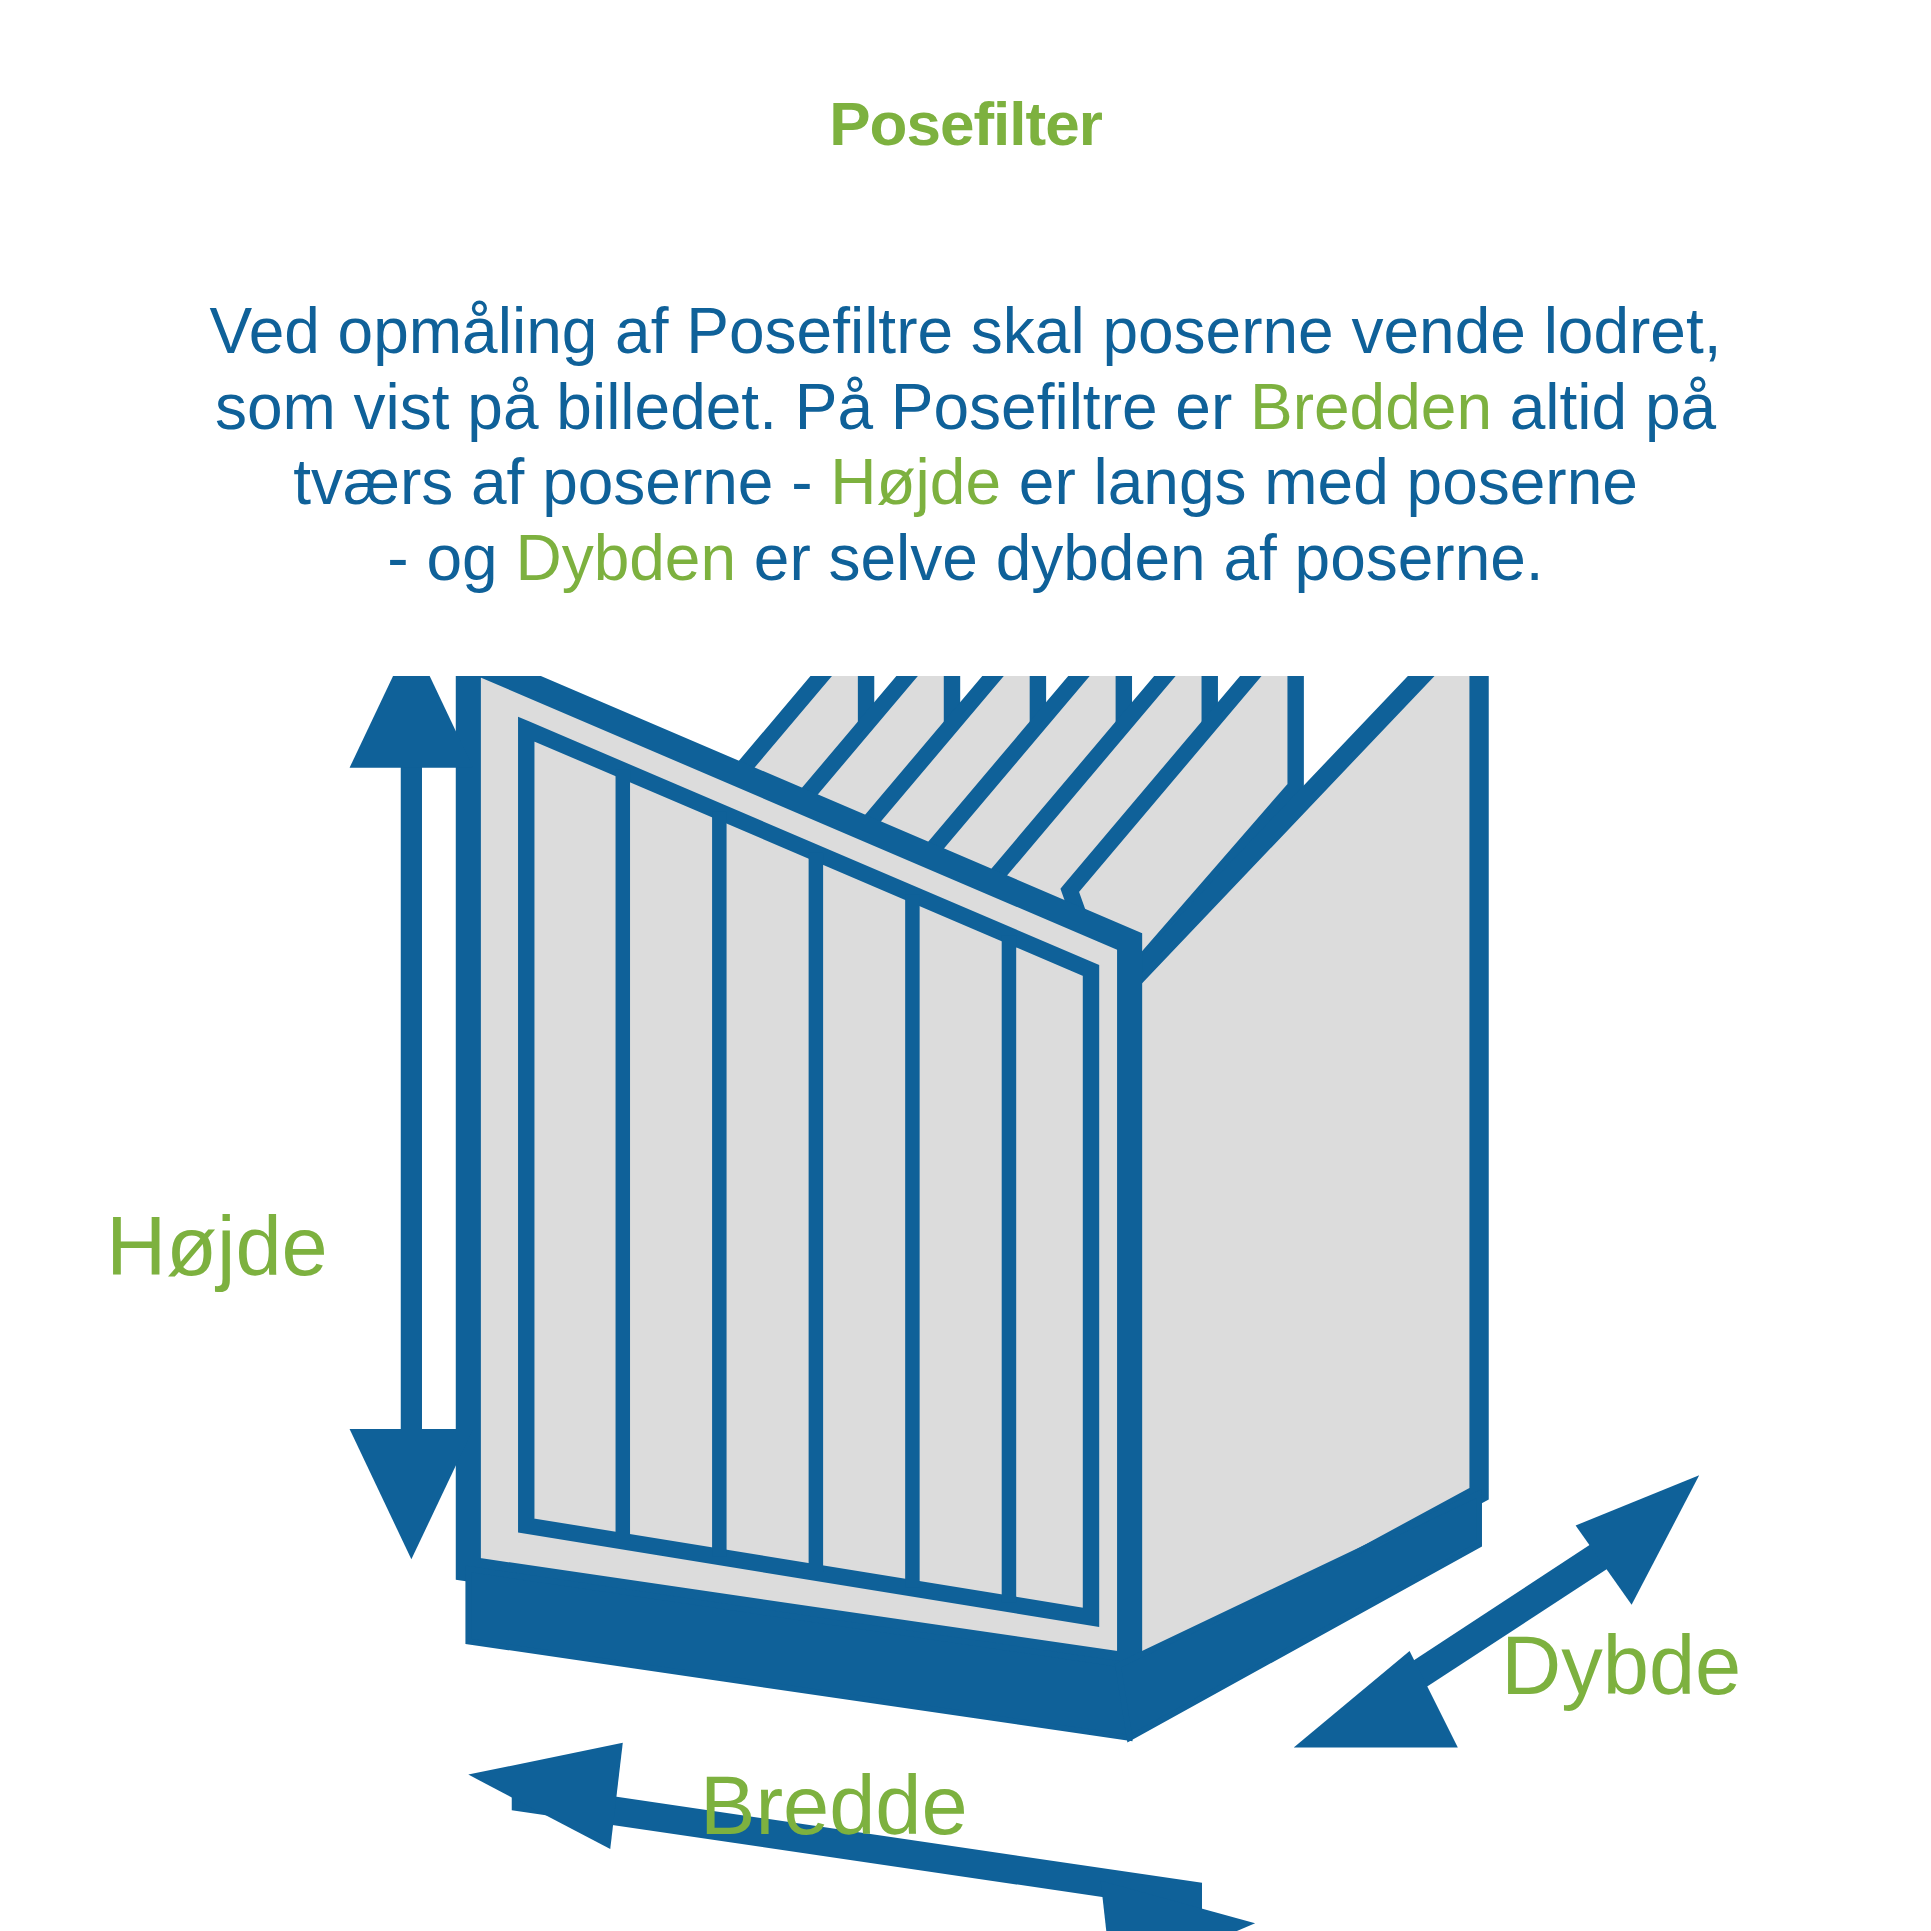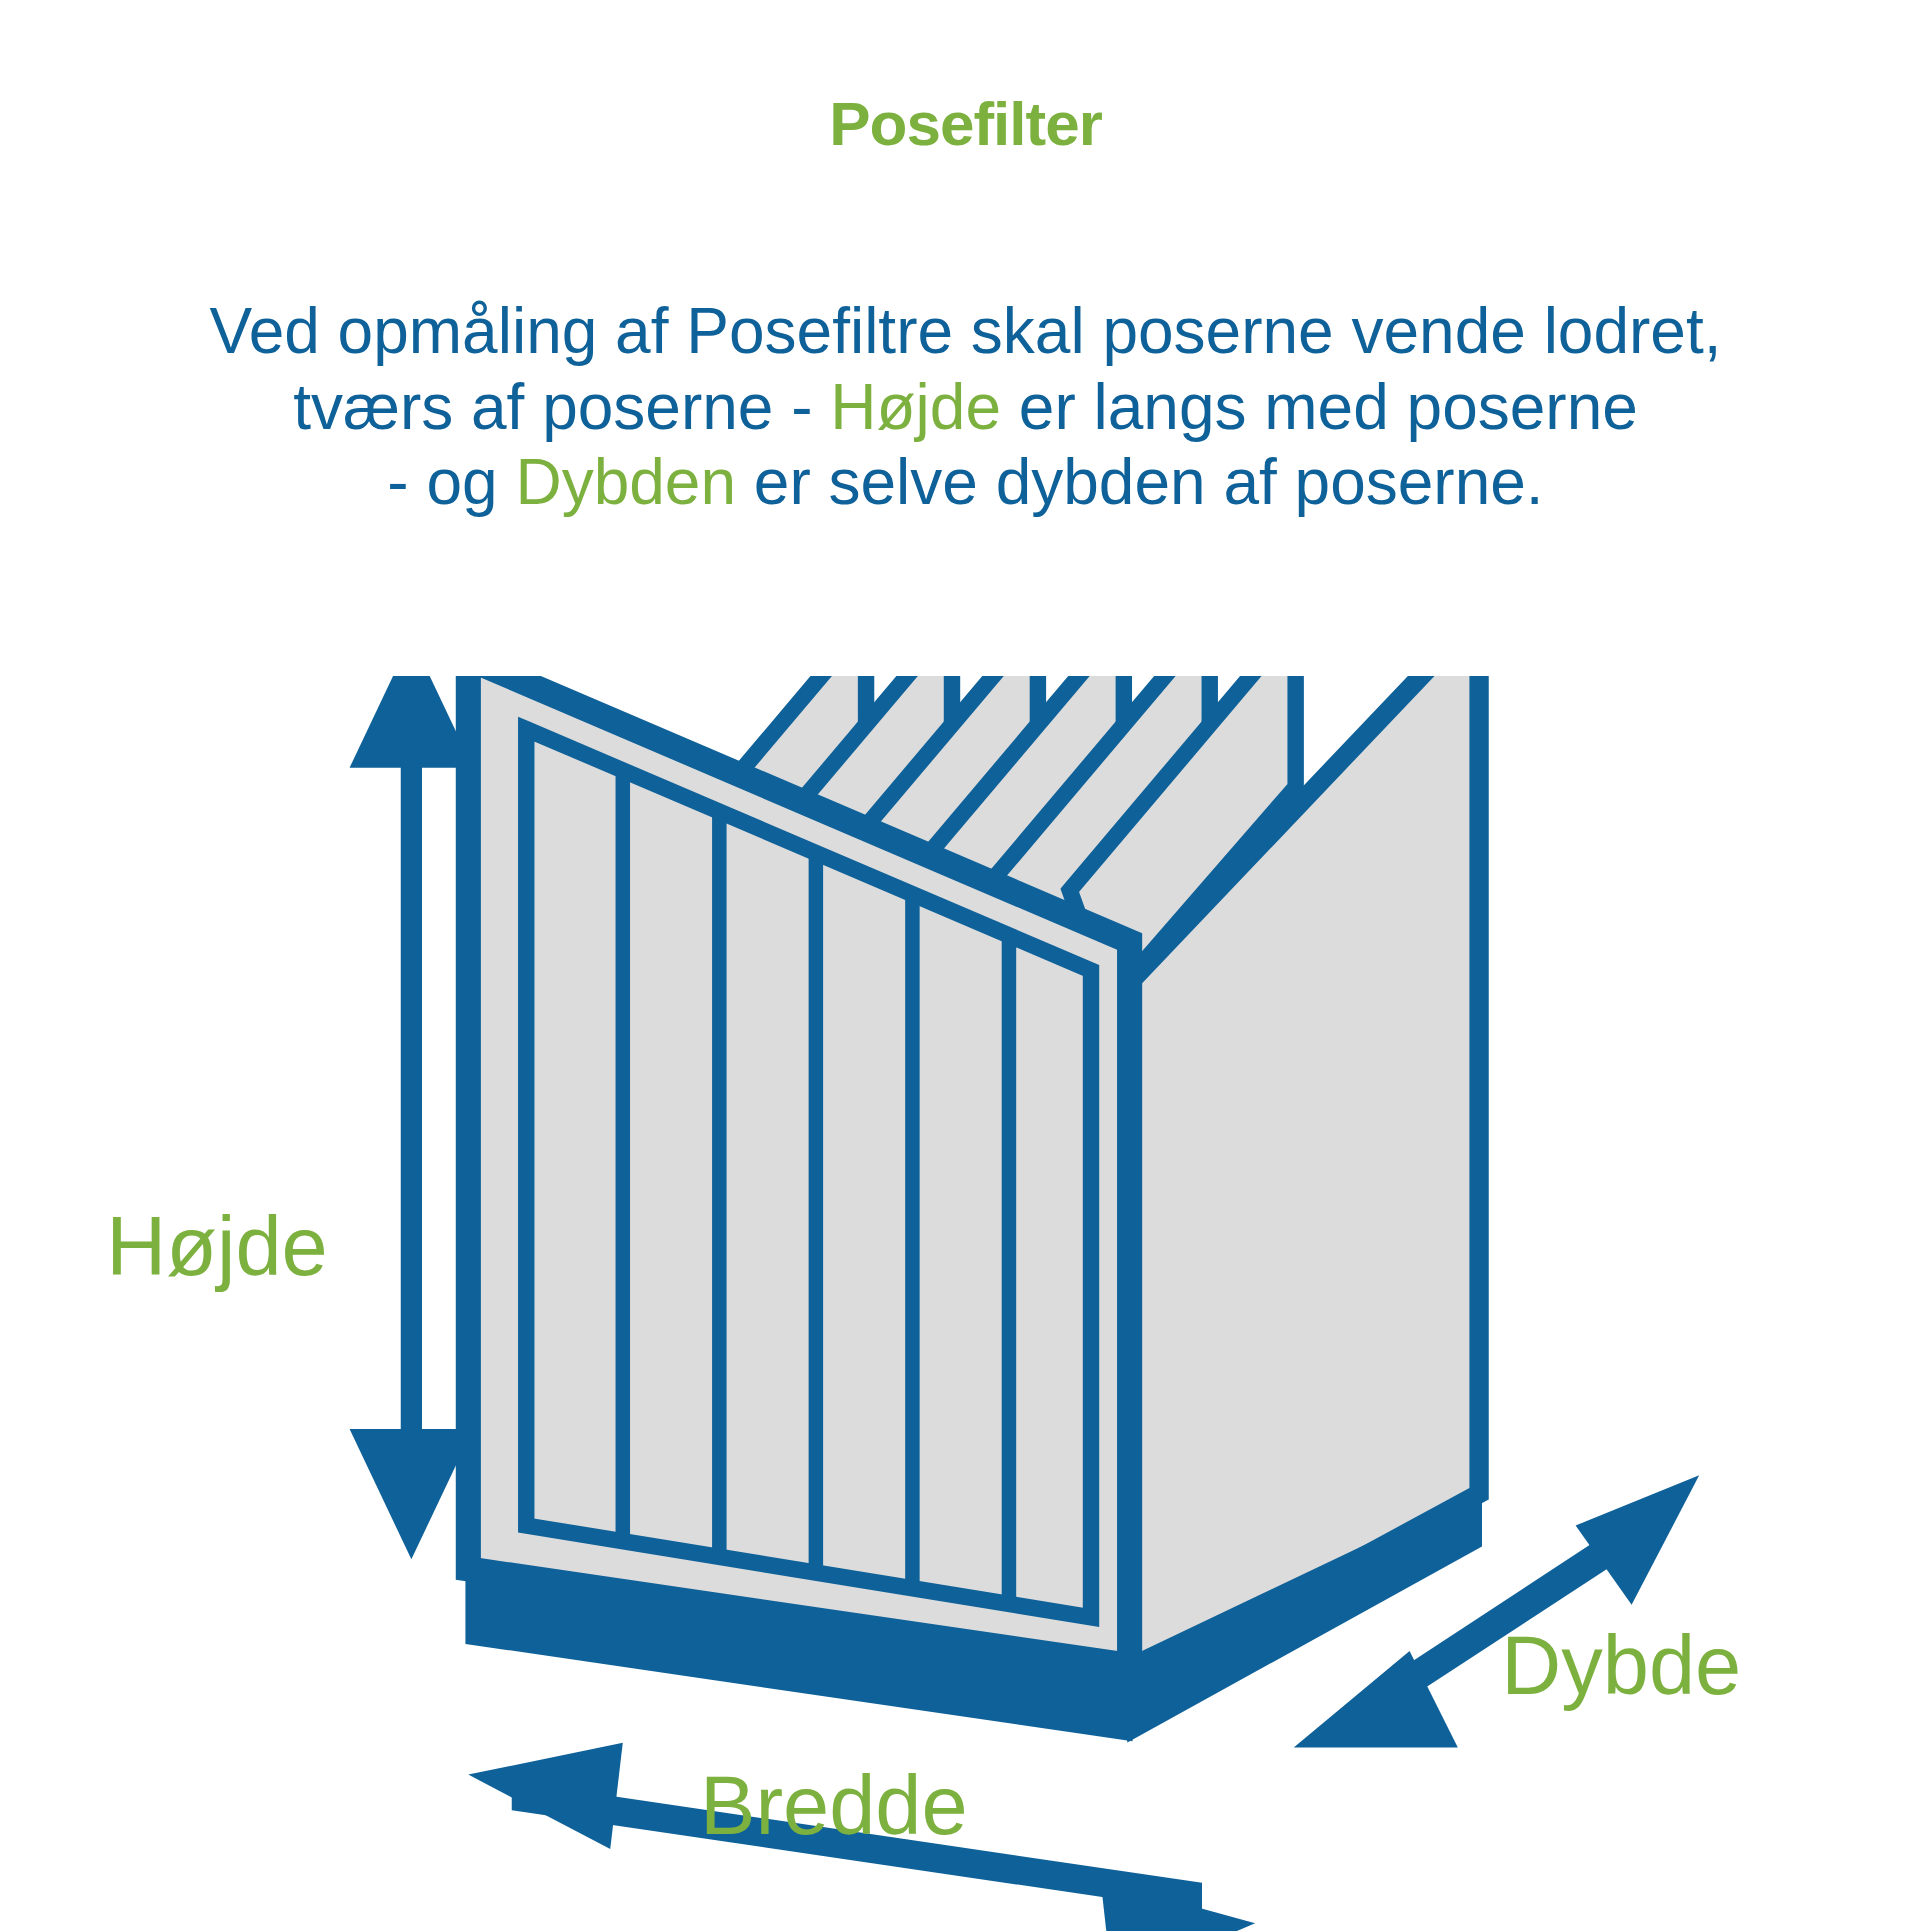--- a/index.html
+++ b/index.html
@@ -55,20 +55,23 @@
 </head>
 <body>
 
 <div id="page">
 
   <div id="title">Posefilter</div>
 
   <div id="intro">
     <div>
       <span>Ved opmåling af Posefiltre skal poserne vende lodret,</span>
+    </div>
+    <div>
+      <span>som vist på billedet. På Posefiltre er </span><span class="hl">Bredden</span><span> altid på</span>
     </div>
     <div>
       <span>tværs af poserne - </span><span class="hl">Højde</span><span> er langs med poserne</span>
     </div>
     <div>
       <span>- og </span><span class="hl">Dybden</span><span> er selve dybden af poserne.</span>
     </div>
   </div>
 
   <svg id="diagram" viewBox="0 0 2000 1300">

